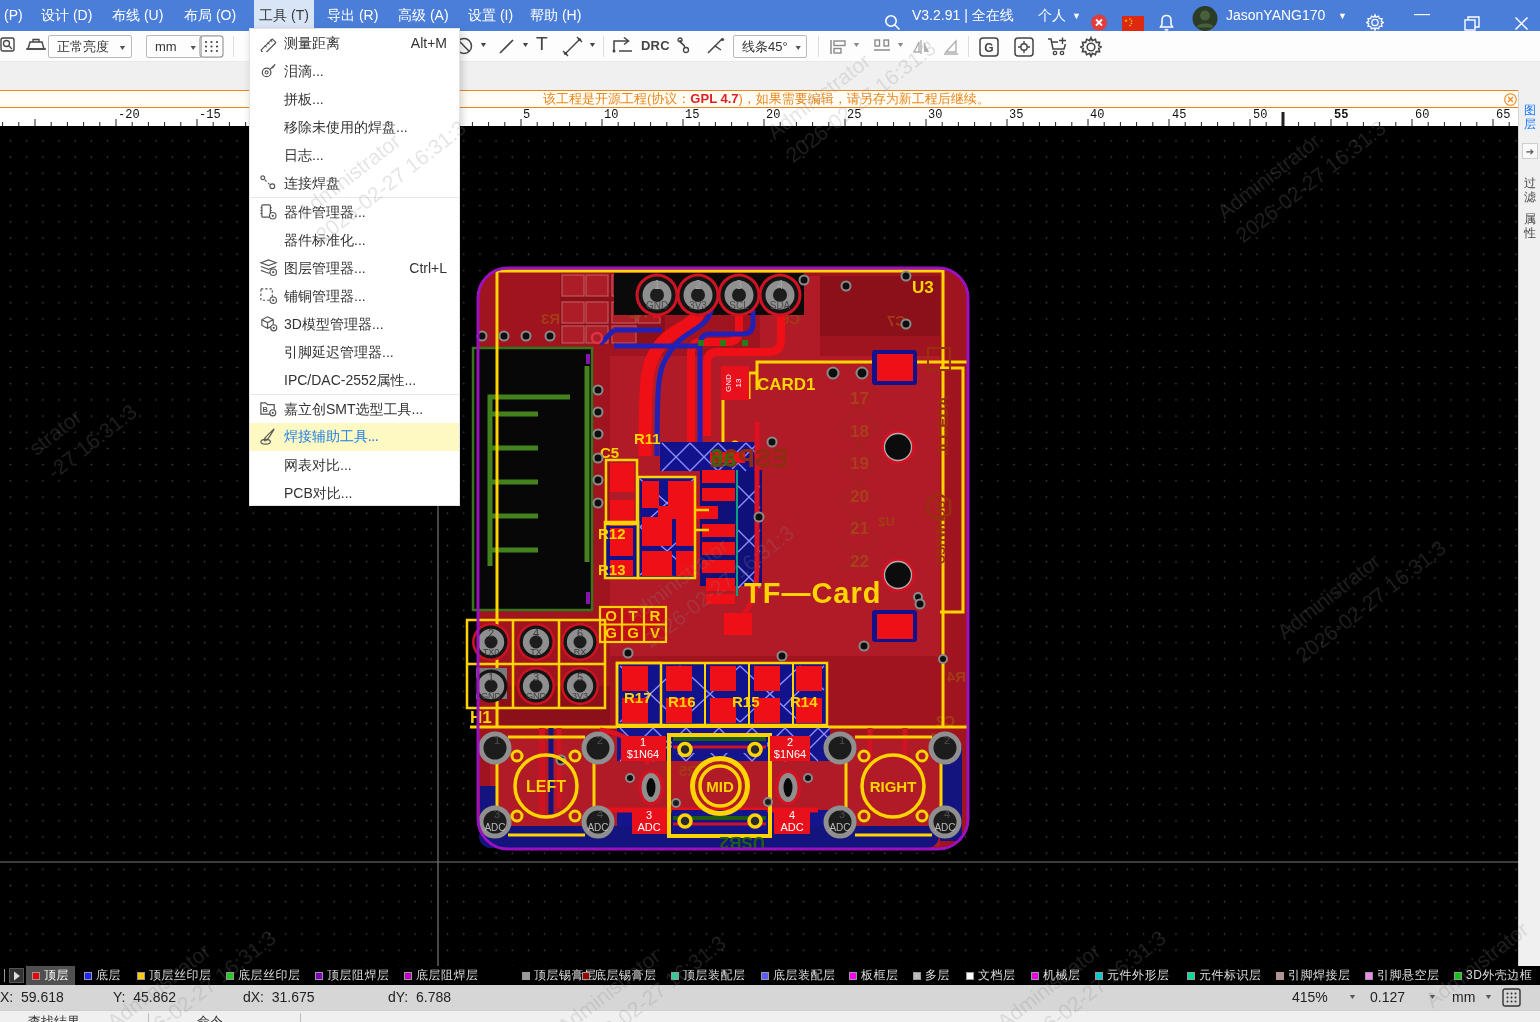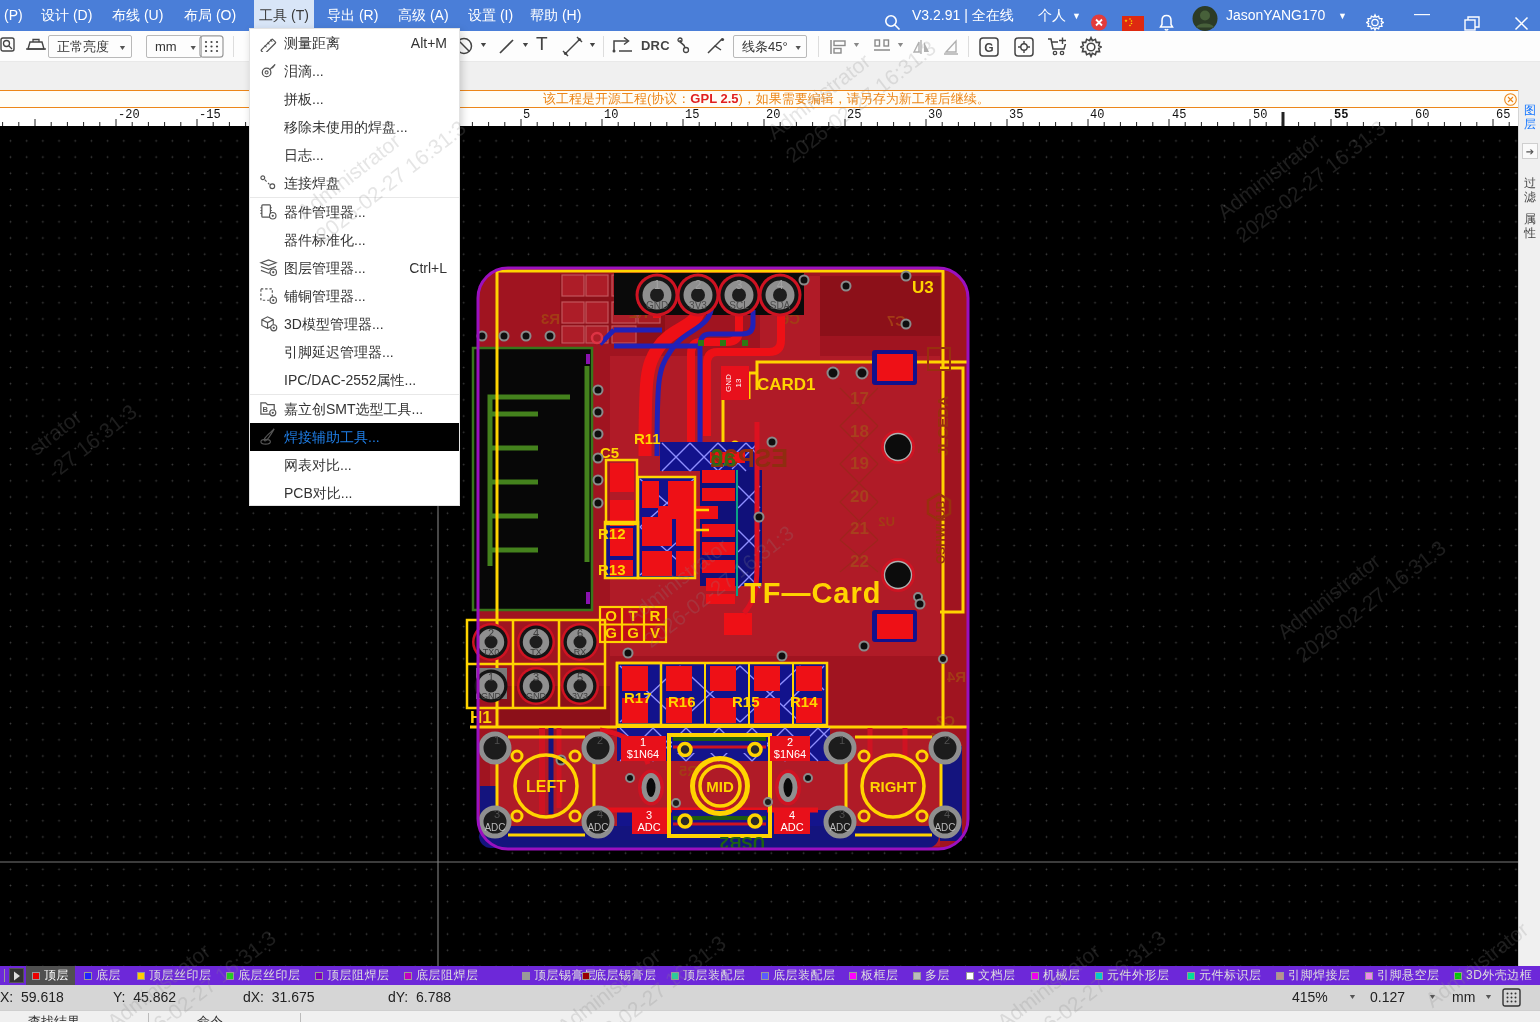--- a/index.html
+++ b/index.html
@@ -32,37 +32,37 @@
 
 #canvas { position:absolute; left:0; top:126px; width:1518px; height:840px; background:#000;
   background-image: radial-gradient(circle, #404040 0.7px, transparent 1.1px);
   background-size: 16.2px 16.2px; background-position: 2.4px 6.8px; }
 
 
 #sidebar { position:absolute; right:0; top:90px; width:22px; height:895px; background:#f0f0f0; border-left:1px solid #d4d4d4; }
 .sbtab { position:absolute; left:0; width:22px; text-align:center; font-size:12px; color:#444; line-height:14px; }
 
 
-#layerbar { position:absolute; left:0; top:966px; width:1540px; height:19px; background:#6d28d9; color:#dedede; font-size:12px; overflow:hidden; }
+#layerbar { position:absolute; left:0; top:966px; width:1540px; height:19px; background:#000000; color:#dedede; font-size:12px; overflow:hidden; }
 .lch { position:absolute; top:0; height:19px; line-height:19px; white-space:nowrap; letter-spacing:0.5px; }
 .lsq { display:inline-block; width:8px; height:8px; border:1px solid #999; vertical-align:-1px; margin-right:4px; }
 
 
 #statusbar { position:absolute; left:0; top:985px; width:1540px; height:25px; background:#d6d6d6; font-size:14px; color:#222; }
 
 #panelbar { position:absolute; left:0; top:1010px; width:1540px; height:12px; background:#f0f0f0; border-top:1px solid #cfcfcf; font-size:13px; color:#333; overflow:hidden; }
 
 
 #dmenu { position:absolute; left:249px; top:28px; width:211px; height:478px; background:#fff; border:1px solid #e3e3e3; box-shadow:2px 3px 8px rgba(0,0,0,0.18); z-index:40; }
 .dmi { position:absolute; left:0; width:209px; height:28px; line-height:28px; font-size:14px; color:#333; }
 .dmi .txt { position:absolute; left:34px; }
 .dmi .sc { position:absolute; right:12px; color:#333; }
 .dmi .ic { position:absolute; left:9px; top:4px; width:19px; height:19px; }
 .dsep { position:absolute; left:0; width:209px; height:1px; background:#e8e8e8; }
-.dhl { background:#000000; color:#1f7fe8; }
+.dhl { background:#fef9c3; color:#1f7fe8;font-family:Liberation Serif, serif; }
 
 
 .wm { position:absolute; color:rgba(135,135,135,0.22); font-size:21px; transform:rotate(-38deg); z-index:60; pointer-events:none; white-space:pre; line-height:30px; }
 </style>
 </head>
 <body>
 <div id="app">
 
   <div id="menubar">
     <span class="mi" style="left:4px;">(P)</span>
@@ -216,21 +216,21 @@
         <circle cx="9" cy="17" r="1.7" fill="none" stroke="#444" stroke-width="1.3"></circle>
         <circle cx="16" cy="17" r="1.7" fill="none" stroke="#444" stroke-width="1.3"></circle>
         <rect x="12" y="1" width="9" height="7" fill="#fff"></rect>
         <path d="M13 4.5 L20 4.5 M16.5 1.5 L16.5 8" stroke="#444" stroke-width="1.4"></path>
       </svg>
     <svg class="ticon" style="left:1080px;top:5px;" width="22" height="22" viewBox="0 0 20 20">
         <path d="M10 6.5 a3.5 3.5 0 1 0 0 7 a3.5 3.5 0 1 0 0 -7 M10 1.5 L11.2 4.2 L14 3 L14.8 5.8 L17.8 5.8 L17 8.8 L19.5 10 L17 11.2 L17.8 14.2 L14.8 14.2 L14 17 L11.2 15.8 L10 18.5 L8.8 15.8 L6 17 L5.2 14.2 L2.2 14.2 L3 11.2 L0.5 10 L3 8.8 L2.2 5.8 L5.2 5.8 L6 3 L8.8 4.2 Z" fill="none" stroke="#444" stroke-width="1.4"></path>
       </svg>
   </div>
   <div id="warnbar">
-    <span style="position:absolute;left:543px;">该工程是开源工程(协议：<b style="color:#e02020;">GPL 2.5</b>)，如果需要编辑，请另存为新工程后继续。</span>
+    <span style="position:absolute;left:543px;">该工程是开源工程(协议：<b style="color:#e02020;">GPL 4.7</b>)，如果需要编辑，请另存为新工程后继续。</span>
     <svg style="position:absolute;left:1504px;top:2px;" width="13" height="13" viewBox="0 0 13 13">
         <circle cx="6.5" cy="6.5" r="5.8" fill="none" stroke="#ec8618" stroke-width="1.1"></circle>
         <path d="M4 4 L9 9 M9 4 L4 9" stroke="#ec8618" stroke-width="1.1"></path>
       </svg>
   </div>
   <div id="ruler">
     <svg width="1540" height="18" style="position:absolute;left:0;top:0;">
       <g id="ticks" stroke="#222" stroke-width="1">
           <line x1="2.6" y1="18" x2="2.6" y2="14"></line>
           <line x1="18.8" y1="18" x2="18.8" y2="14"></line>

